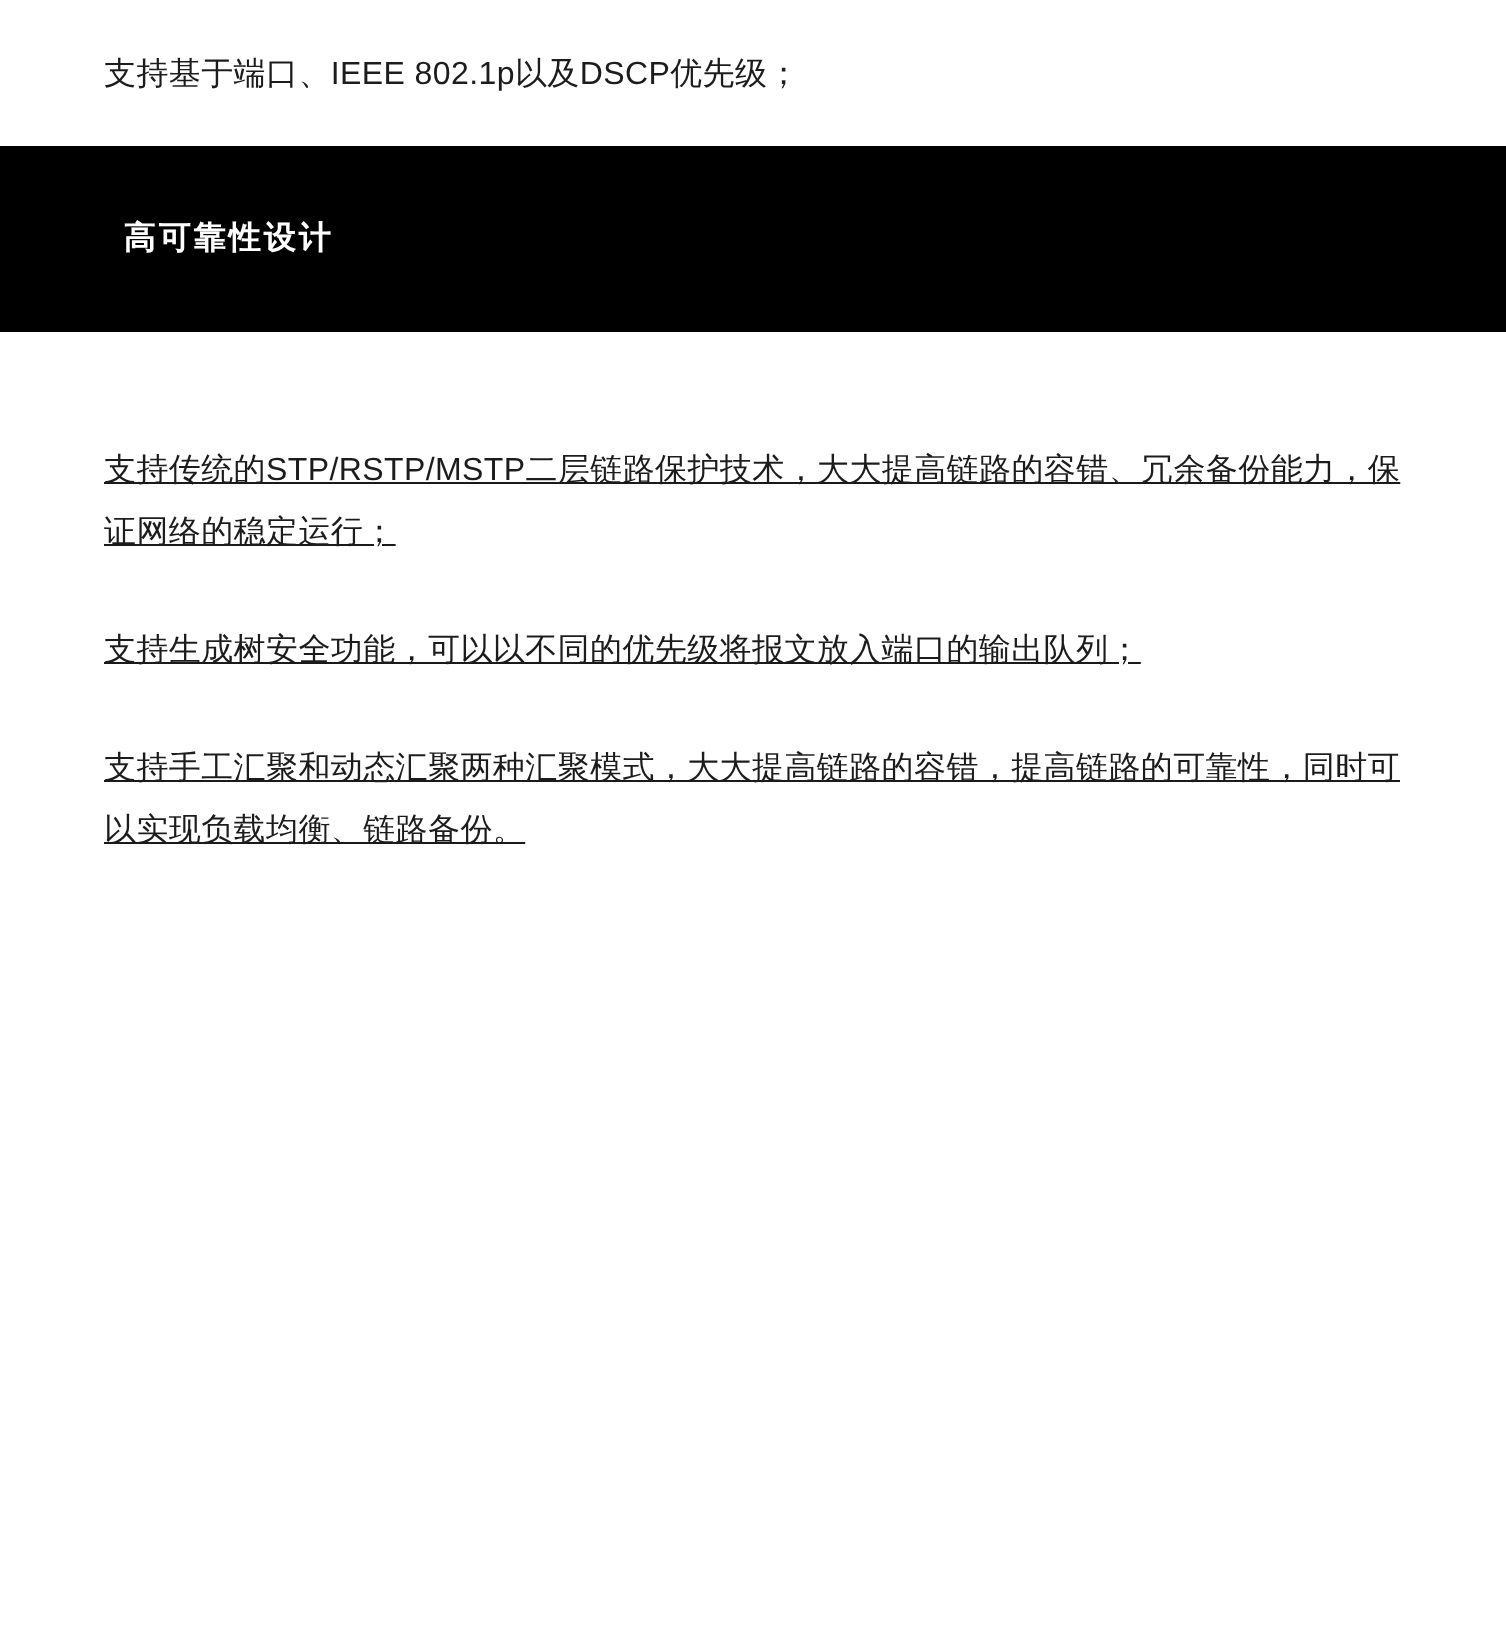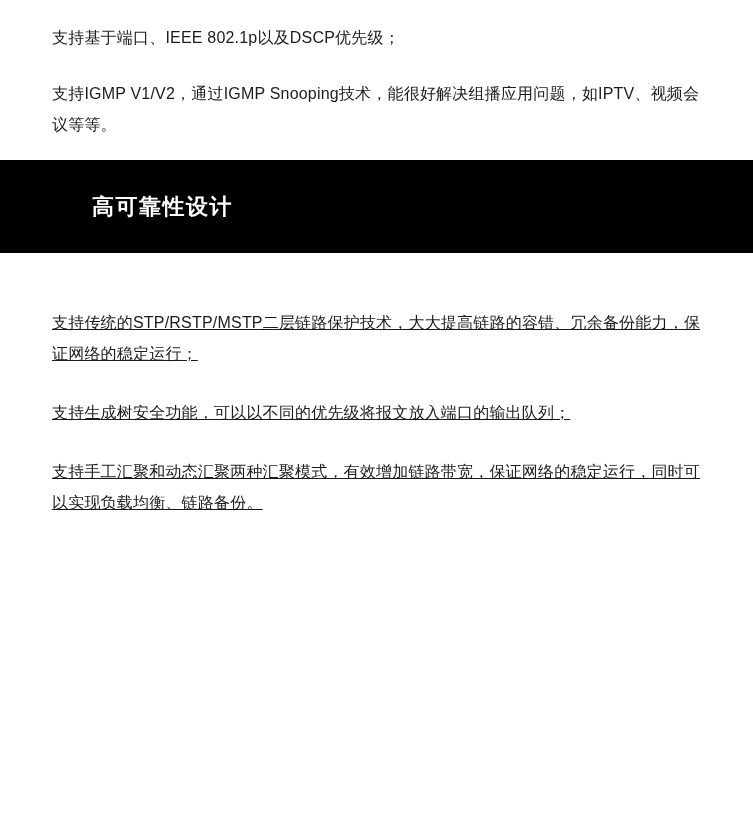--- a/index.html
+++ b/index.html
@@ -37,47 +37,46 @@
   .banner {
     background: #000000;
     width: 753px;
     height: 93px;
     margin-top: 20px;
     display: flex;
     align-items: center;
   }
   .banner-title {
     color: #ffffff;
-    font-size: 22px;
+    font-size: 16px;
     font-weight: bold;
     letter-spacing: 1.5px;
-    padding-left: 92px;
+    padding-left: 62px;
     line-height: 1;
   }
   .section-bottom {
     padding: 54px 48px 0 52px;
     text-decoration: underline;
   }
   .section-bottom .para {
     margin-bottom: 28px;
   }
 </style>
 </head>
 <body>
 
 <div class="page">
 
   <div class="section-top">
     <p class="para">支持基于端口、IEEE 802.1p以及DSCP优先级；</p>
-    <p class="para">支持IGMP V1/V2，通过IGMP Snooping技术，能很好解决组播应用问题，如IPTV、视频会议等等。</p>
   </div>
 
   <div class="banner">
     <div class="banner-title">高可靠性设计</div>
   </div>
 
   <div class="section-bottom">
     <p class="para">支持传统的STP/RSTP/MSTP二层链路保护技术，大大提高链路的容错、冗余备份能力，保证网络的稳定运行；</p>
     <p class="para">支持生成树安全功能，可以以不同的优先级将报文放入端口的输出队列；</p>
-    <p class="para">支持手工汇聚和动态汇聚两种汇聚模式，有效增加链路带宽，保证网络的稳定运行，同时可以实现负载均衡、链路备份。</p>
+    <p class="para">支持手工汇聚和动态汇聚两种汇聚模式，大大提高链路的容错，提高链路的可靠性，同时可以实现负载均衡、链路备份。</p>
   </div>
 
 </div>
 
 </body></html>

